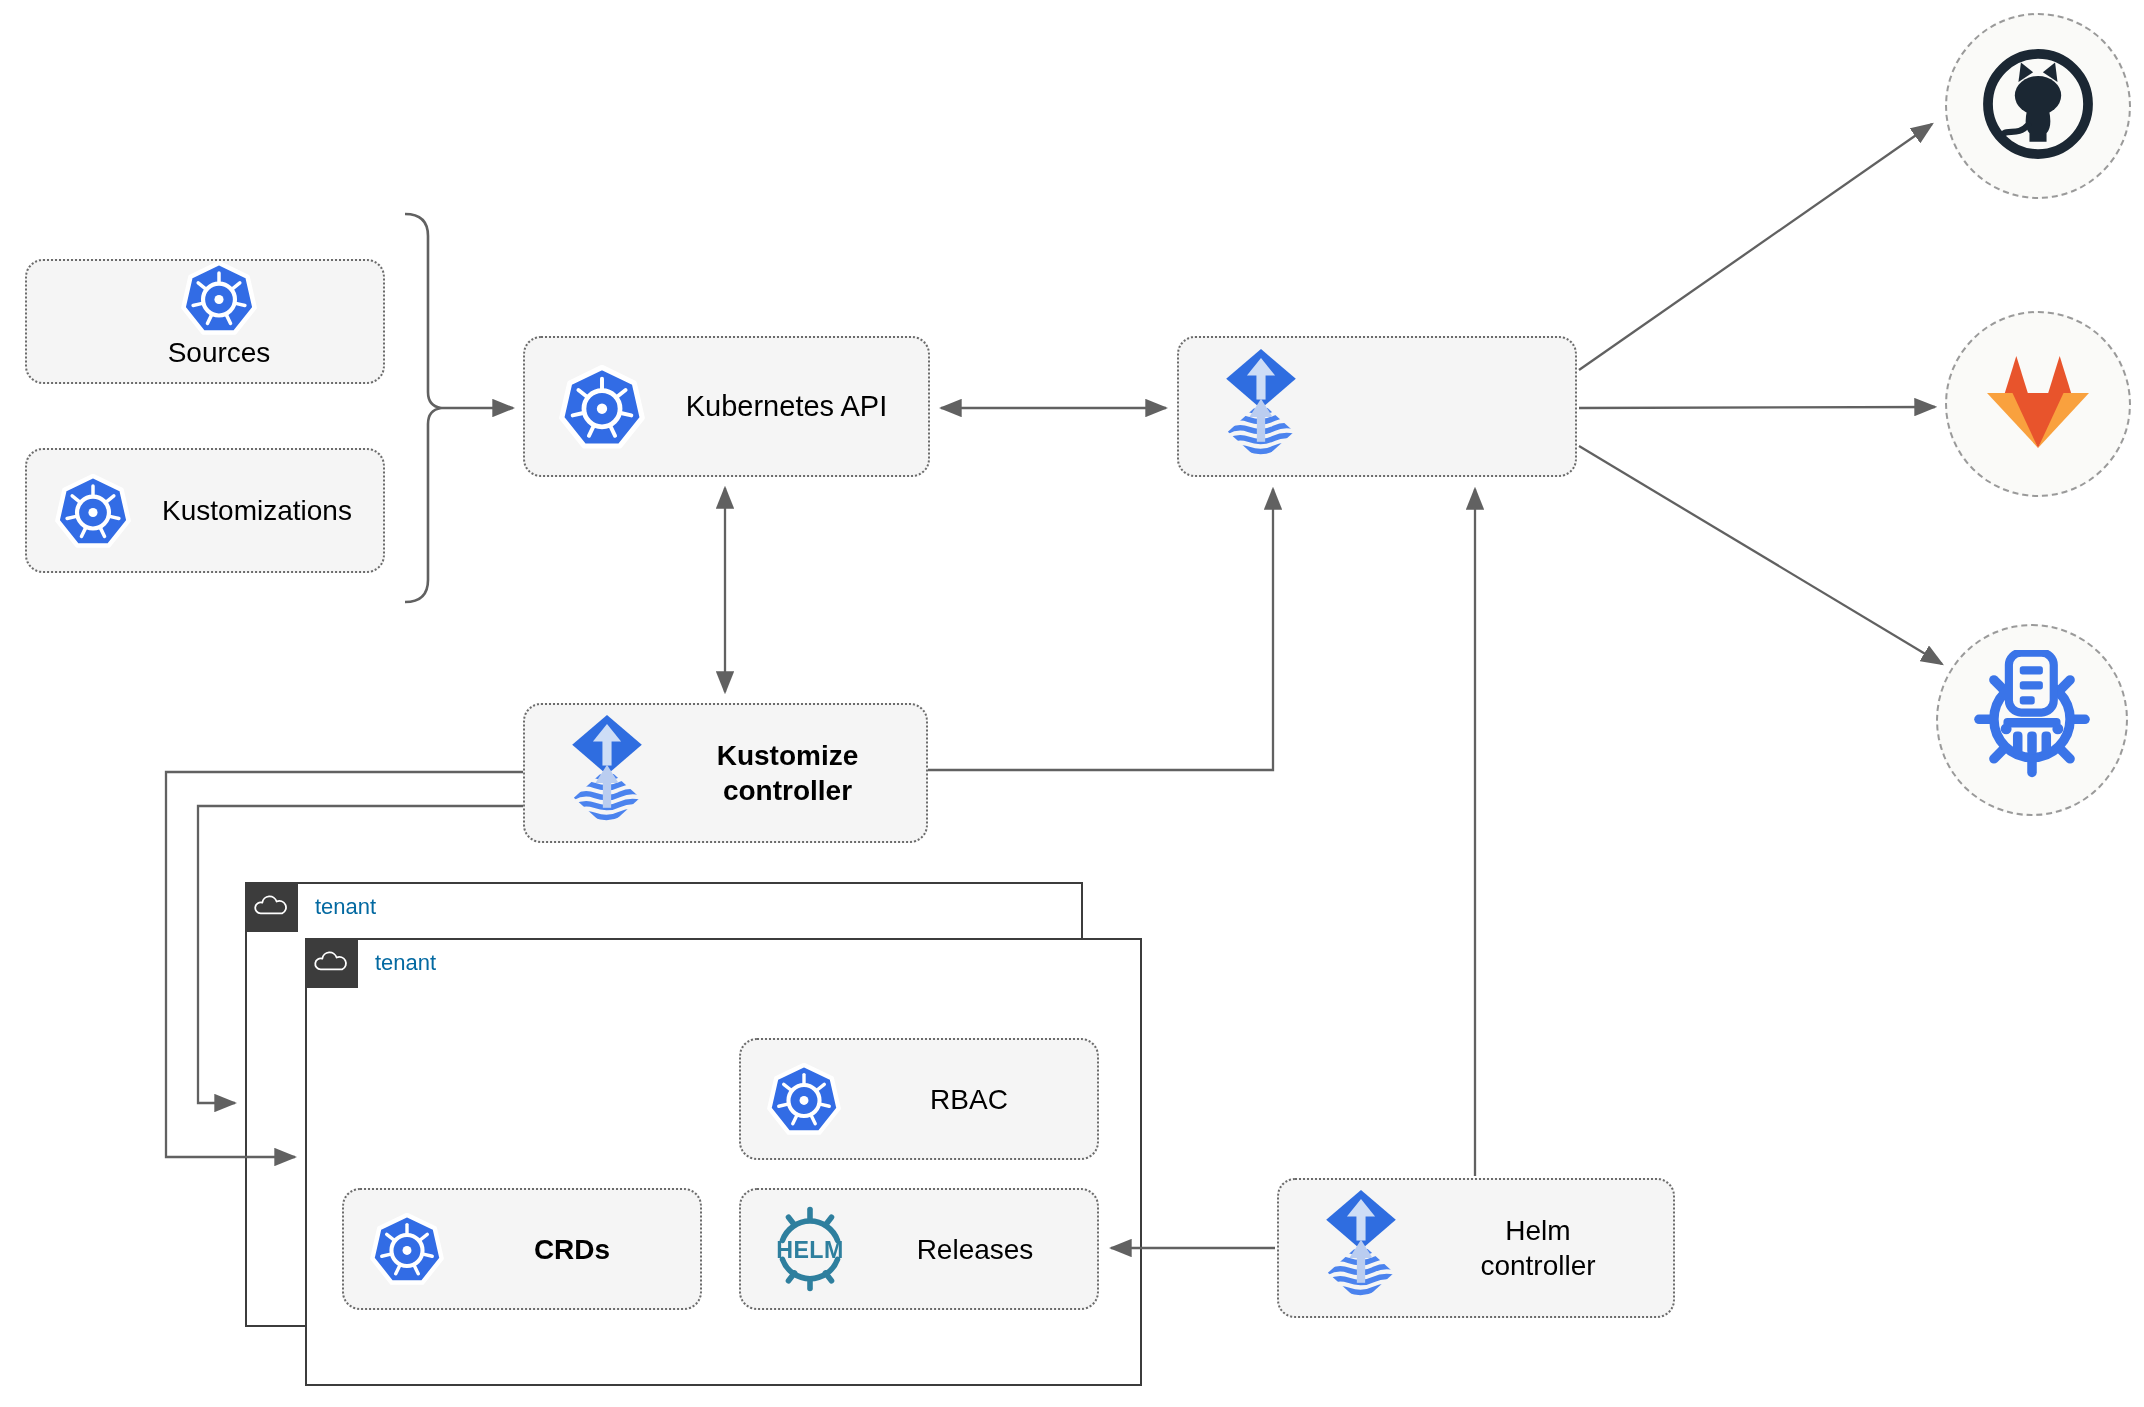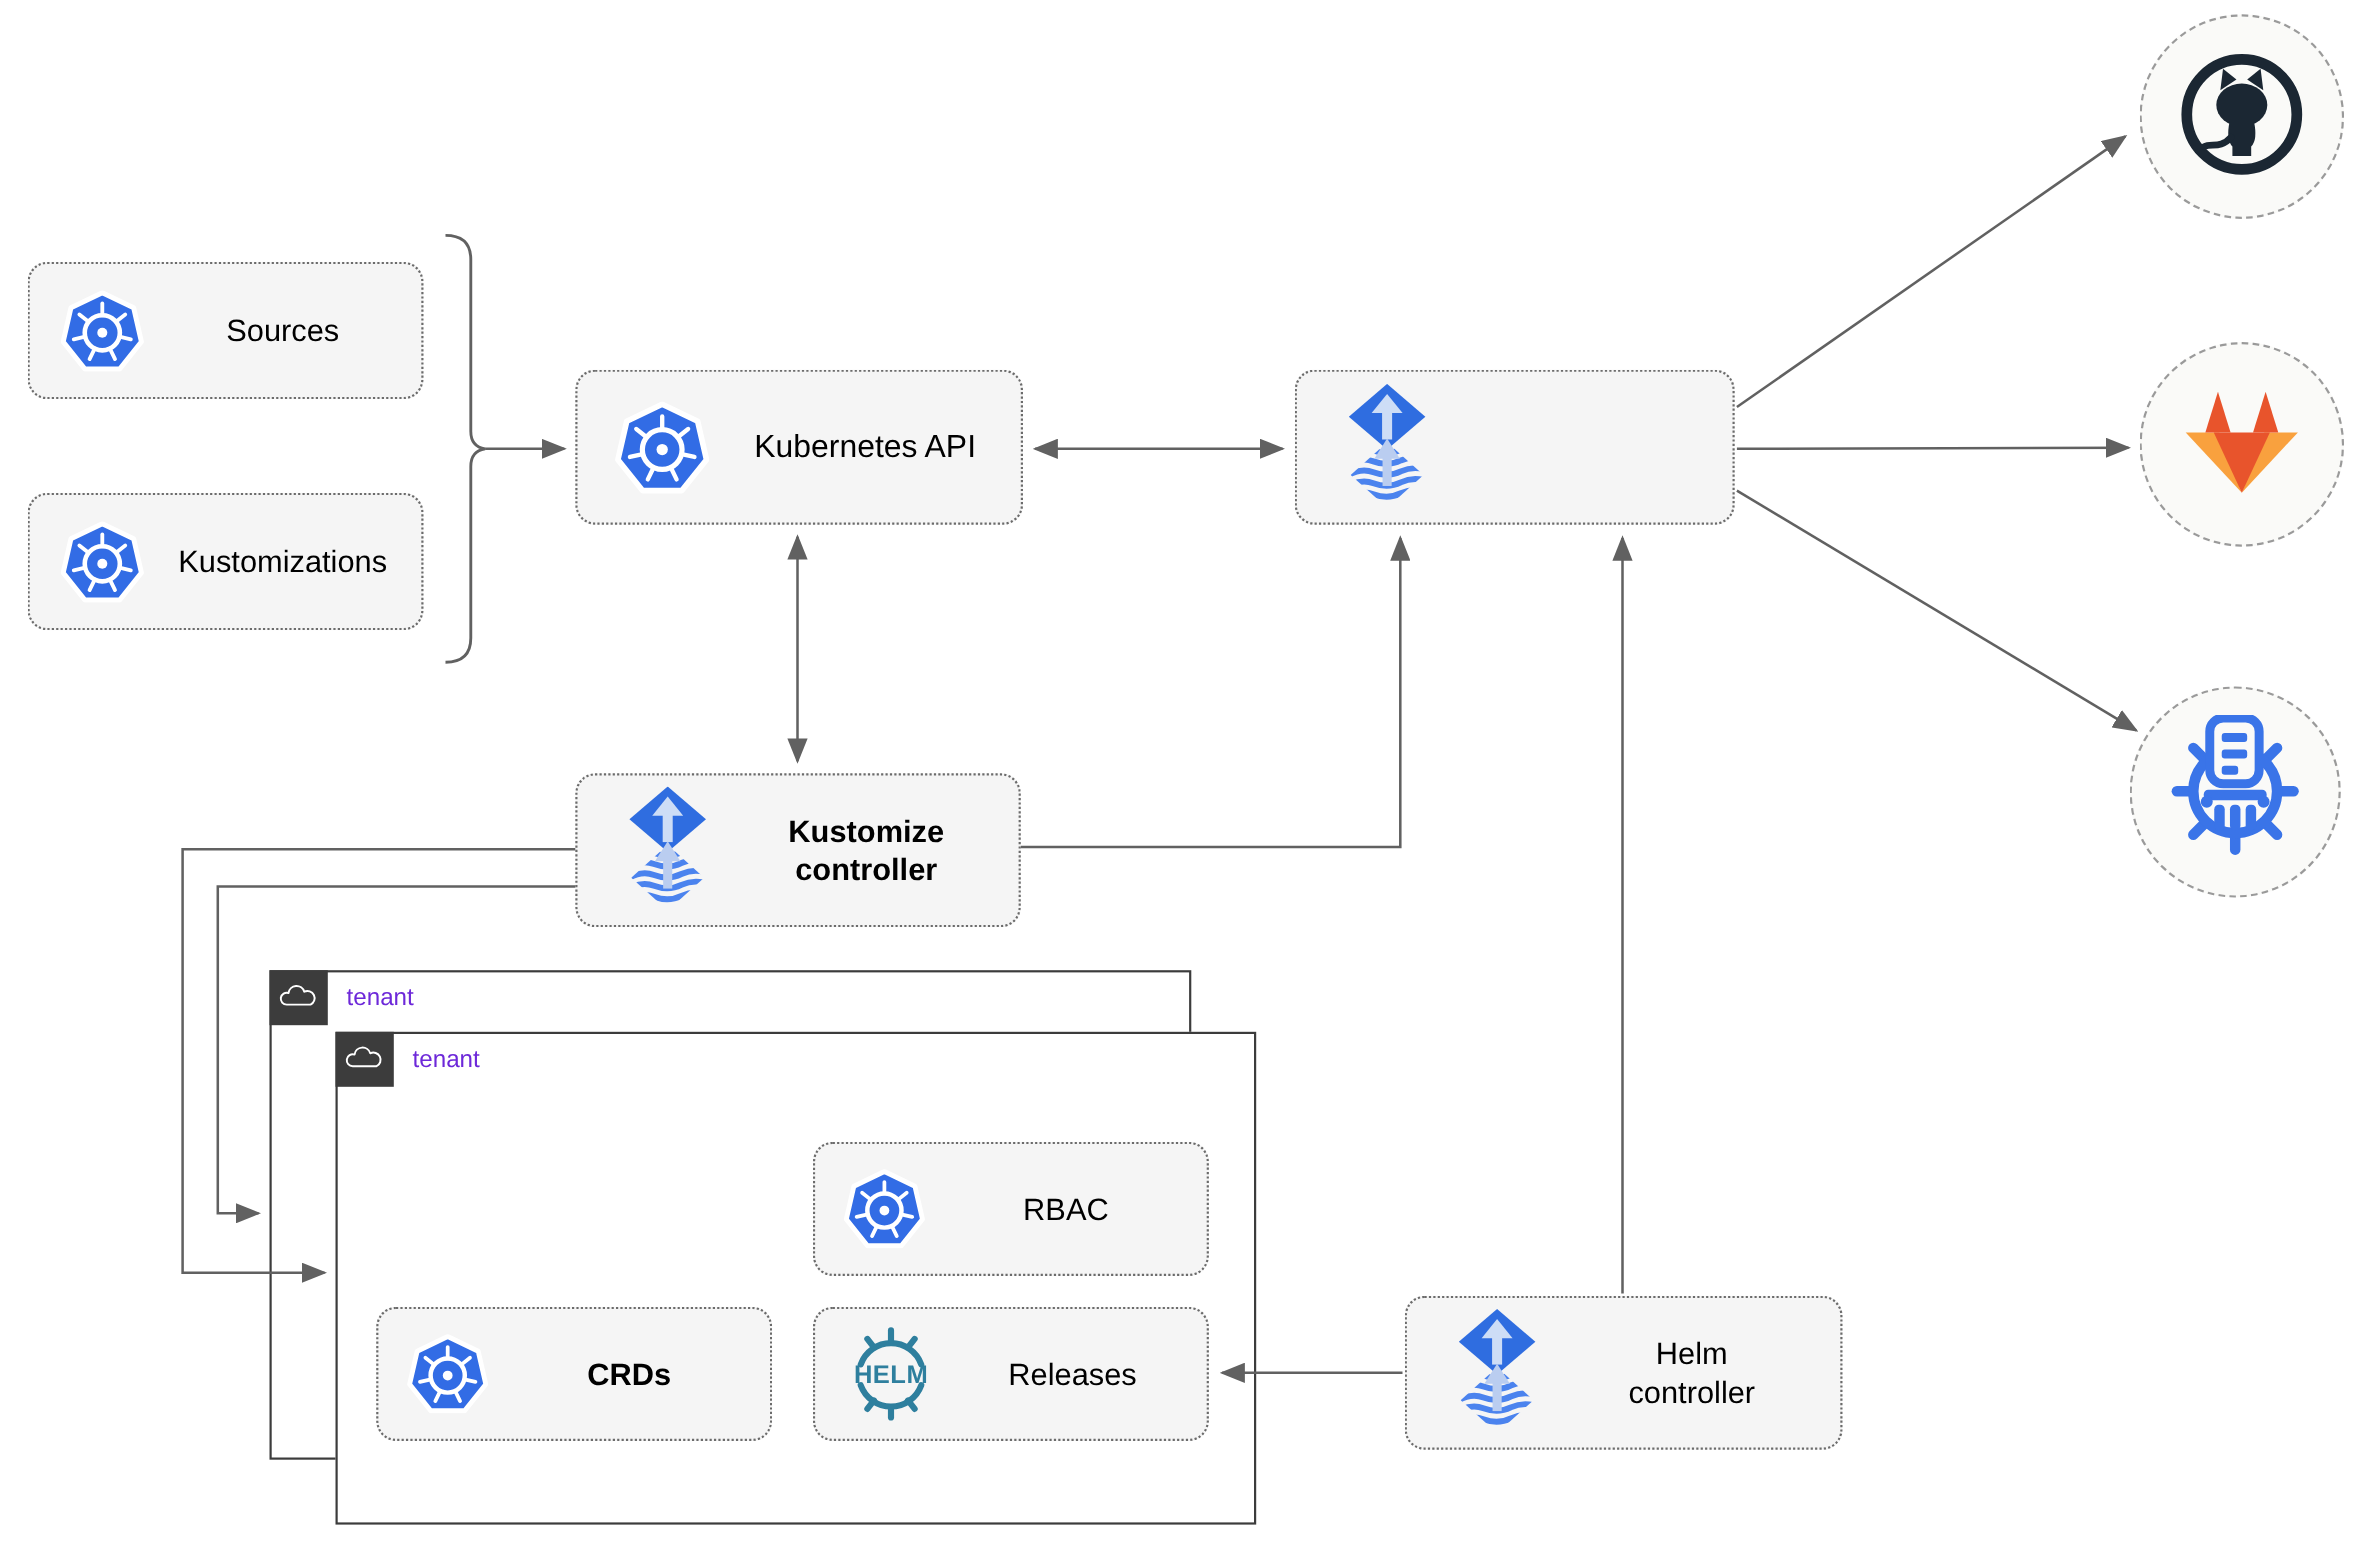--- a/index.html
+++ b/index.html
@@ -34,21 +34,21 @@
     box-sizing:border-box;
   }
   .tenant-badge{
     position:absolute;left:-2px;top:-2px;
     width:53px;height:50px;
     background:#3c3c3c;
     display:flex;align-items:center;justify-content:center;
   }
   .tenant-label{
     position:absolute;left:68px;top:10px;
-    font-size:22px;color:#6d28d9;
+    font-size:22px;color:#0369a1;
   }
 
   
   .circle-node{
     position:absolute;
     border-radius:50%;
     background:#fafaf8;
     border:2.5px dashed #9a9a9a;
     display:flex;align-items:center;justify-content:center;
     box-sizing:border-box;
@@ -138,21 +138,21 @@
     </g>
 
     <g id="sym-cloud">
       <path d="M12 30 a8.5 8.5 0 1 1 2.6 -16.6 A11.5 11.5 0 0 1 37 11.6 A8 8 0 0 1 46 30 Z" fill="none" stroke="#ffffff" stroke-width="2.8" stroke-linejoin="round"></path>
     </g>
   </defs>
 </svg>
 
 <div class="canvas">
 
-  <div class="node" style="left:25px;top:238px;width:360px;height:125px;padding-left:28px;">
+  <div class="node" style="left:25px;top:259px;width:360px;height:125px;padding-left:28px;flex-direction:column;">
     <span class="iconwrap">
       <svg width="76" height="74" viewBox="0 0 100 96">
           <use href="#sym-k8s"></use>
         </svg>
     </span>
     <div class="nlabel">Sources</div>
   </div>
 
   <div class="node" style="left:523px;top:336px;width:407px;height:141px;padding-left:34px;">
     <span class="iconwrap">

